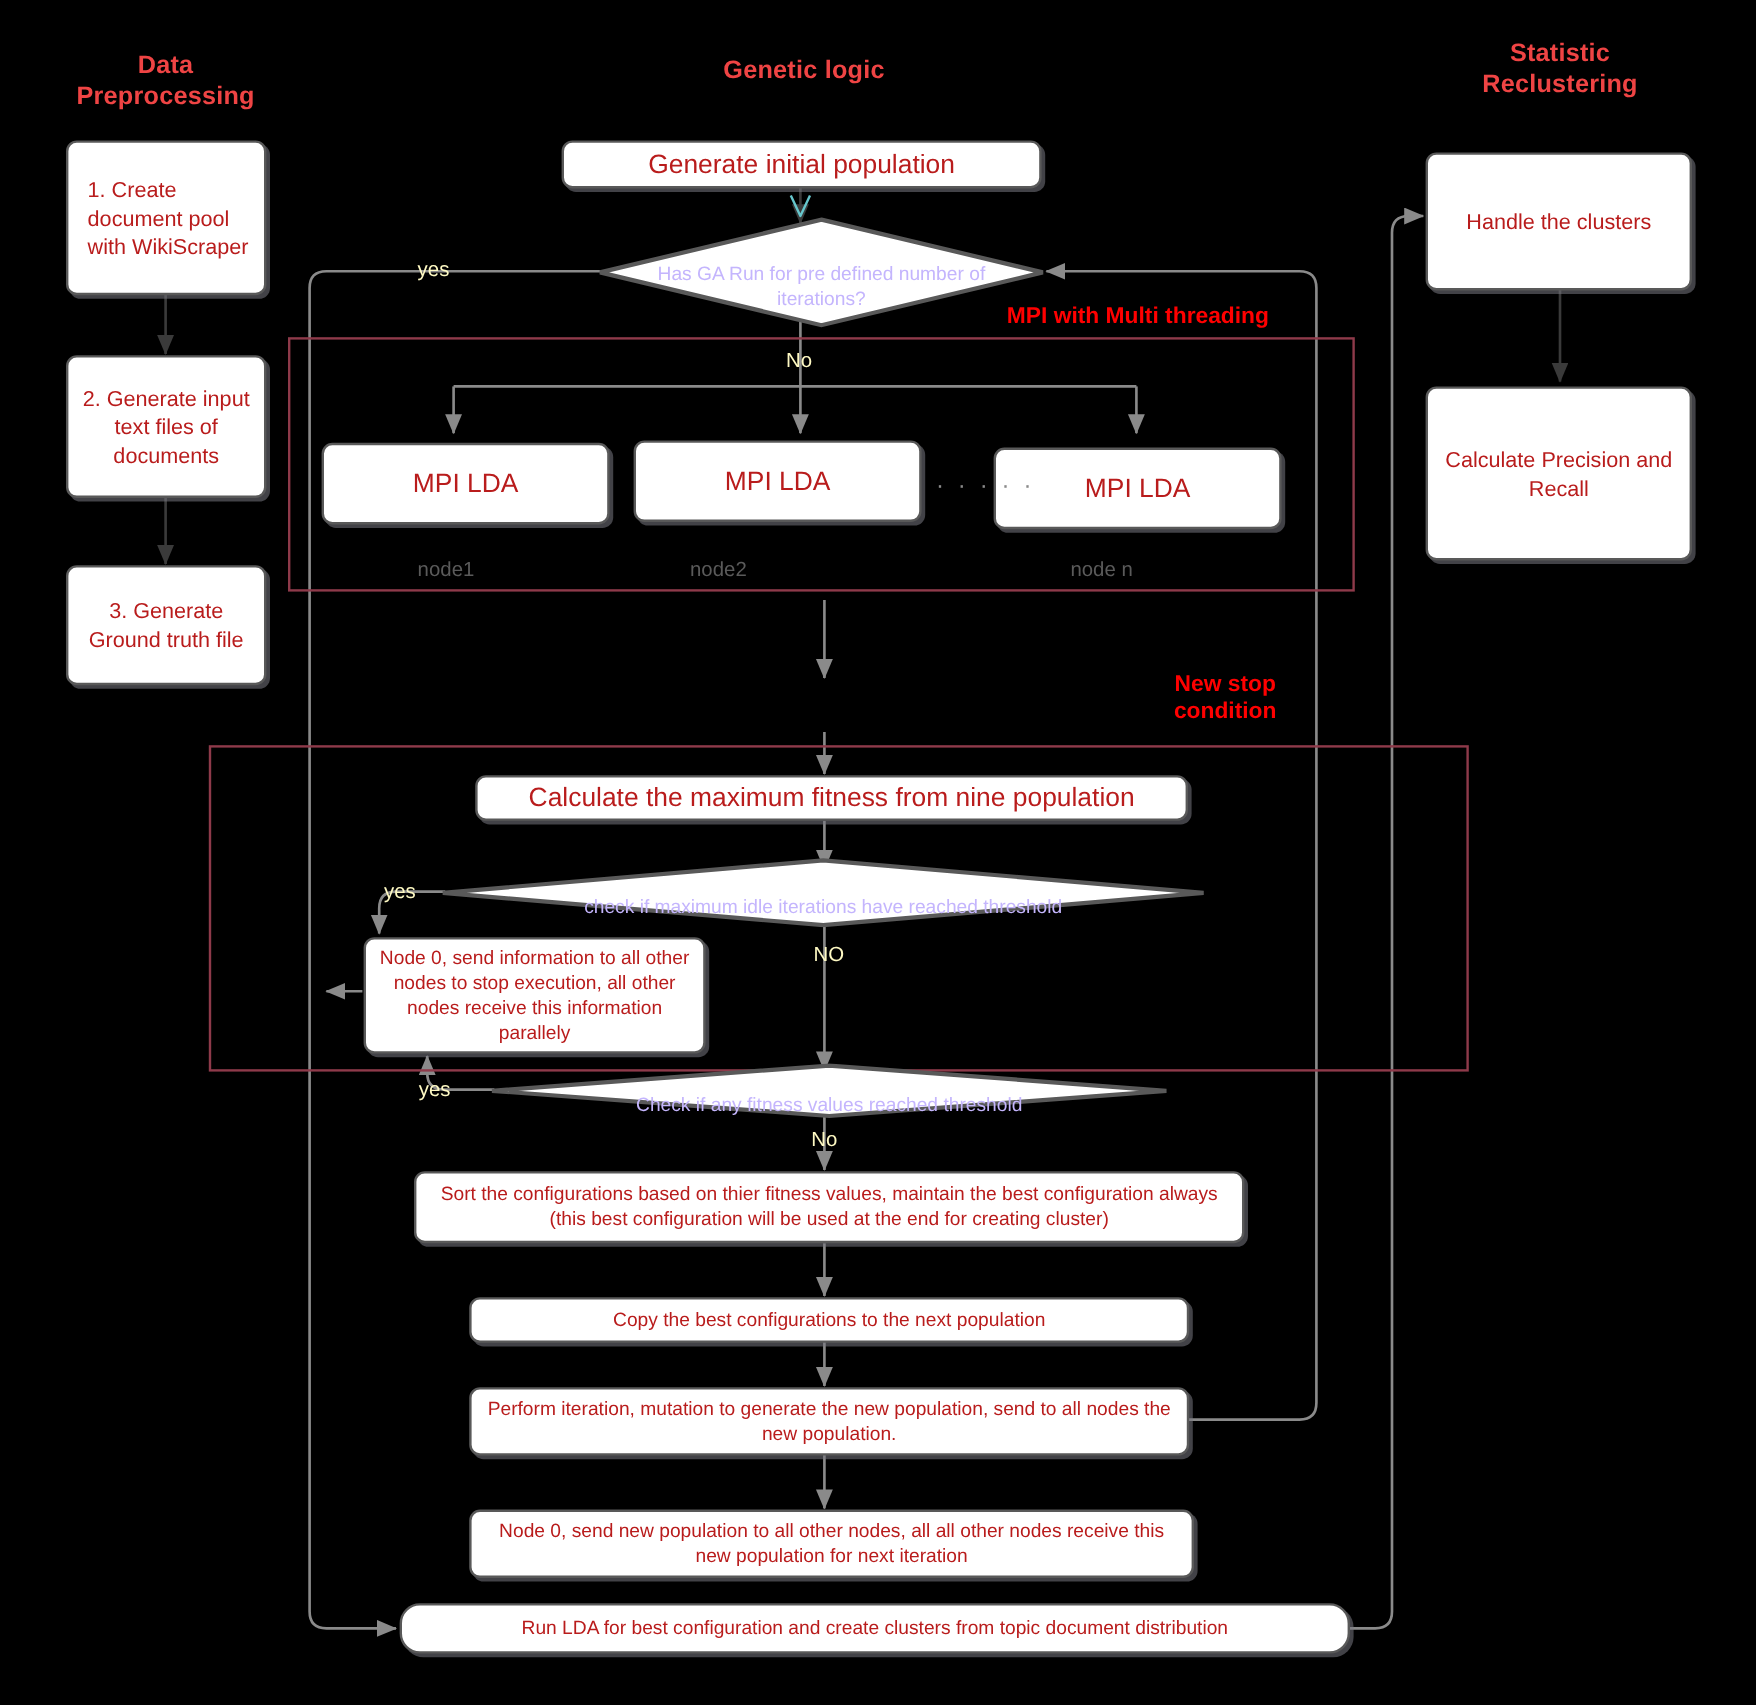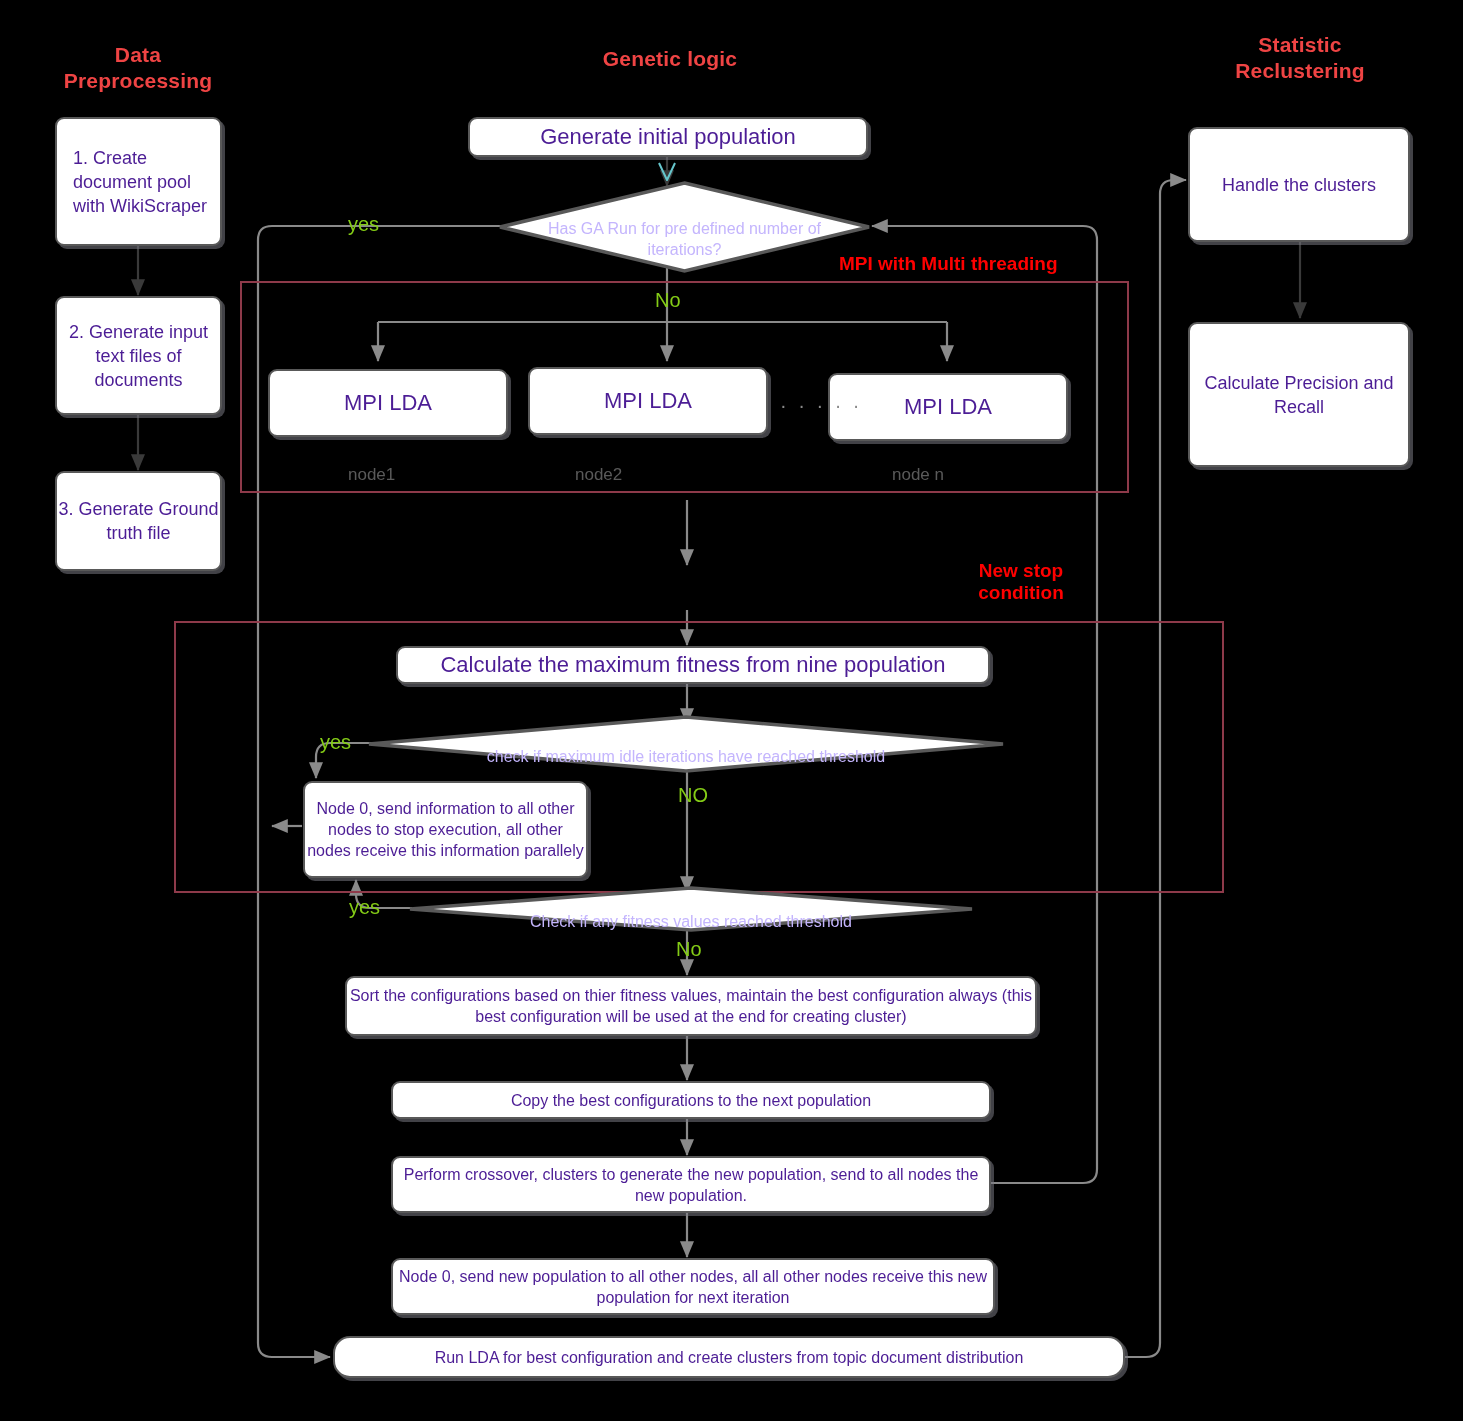--- a/index.html
+++ b/index.html
@@ -33,28 +33,28 @@
     line-height: 26px;
     text-align: center;
     letter-spacing: 0.2px;
   }
   .node {
     position: absolute;
     box-sizing: border-box;
     background: #ffffff;
     border: 2px solid #595959;
     border-radius: 9px;
-    color: #4c1d95;
+    color: #b91c1c;
     display: flex;
     align-items: center;
     justify-content: center;
     text-align: center;
     font-size: 18px;
     line-height: 24px;
-    padding: 4px 0;
+    padding: 4px 10px;
     box-shadow: 3px 3px 0 rgba(120,120,130,0.55);
   }
   .node.small { font-size: 16px; line-height: 21px; }
   .node.big { font-size: 22px; line-height: 28px; }
   .diamond-wrap {
     position: absolute;
   }
   .diamond-wrap svg { display: block; }
   .diamond-label {
     position: absolute;
@@ -65,22 +65,22 @@
     justify-content: center;
     text-align: center;
     color: #c4b5fd;
     font-size: 16px;
     line-height: 21px;
     padding: 0 40px;
     box-sizing: border-box;
   }
   .edge-label {
     position: absolute;
-    color: #84cc16;
-    font-size: 20px;
+    color: #fef9c3;
+    font-size: 17px;
     line-height: 17px;
     white-space: nowrap;
   }
   .node-label {
     position: absolute;
     color: #5a5a5a;
     font-size: 17px;
     line-height: 20px;
     white-space: nowrap;
   }
@@ -226,21 +226,21 @@
     </svg>
     <div class="diamond-label" style="padding:0 70px;">Check if any fitness values reached threshold</div>
   </div>
   <div class="edge-label" style="left:349px; top:899px;">yes</div>
   <div class="edge-label" style="left:676px; top:941px;">No</div>
 
   <div class="node small" style="left:345px; top:976px; width:692px; height:60px;">Sort the configurations based on thier fitness values, maintain the best configuration always (this best configuration will be used at the end for creating cluster)</div>
 
   <div class="node small" style="left:391px; top:1081px; width:600px; height:38px;">Copy the best configurations to the next population</div>
 
-  <div class="node small" style="left:391px; top:1156px; width:600px; height:57px;">Perform crossover, clusters to generate the new population, send to all nodes the new population.</div>
+  <div class="node small" style="left:391px; top:1156px; width:600px; height:57px;">Perform iteration, mutation to generate the new population, send to all nodes the new population.</div>
 
   <div class="node small" style="left:391px; top:1258px; width:604px; height:57px;">Node 0, send new population to all other nodes, all all other nodes receive this new population for next iteration</div>
 
   <div class="node small" style="left:333px; top:1336px; width:792px; height:42px;border-radius:17px;">Run LDA for best configuration and create clusters from topic document distribution</div>
 
   <div class="node" style="left:1188px; top:127px; width:222px; height:115px;">Handle the clusters</div>
 
   <div class="node" style="left:1188px; top:322px; width:222px; height:145px;">Calculate Precision and Recall</div>
 
 </div>

